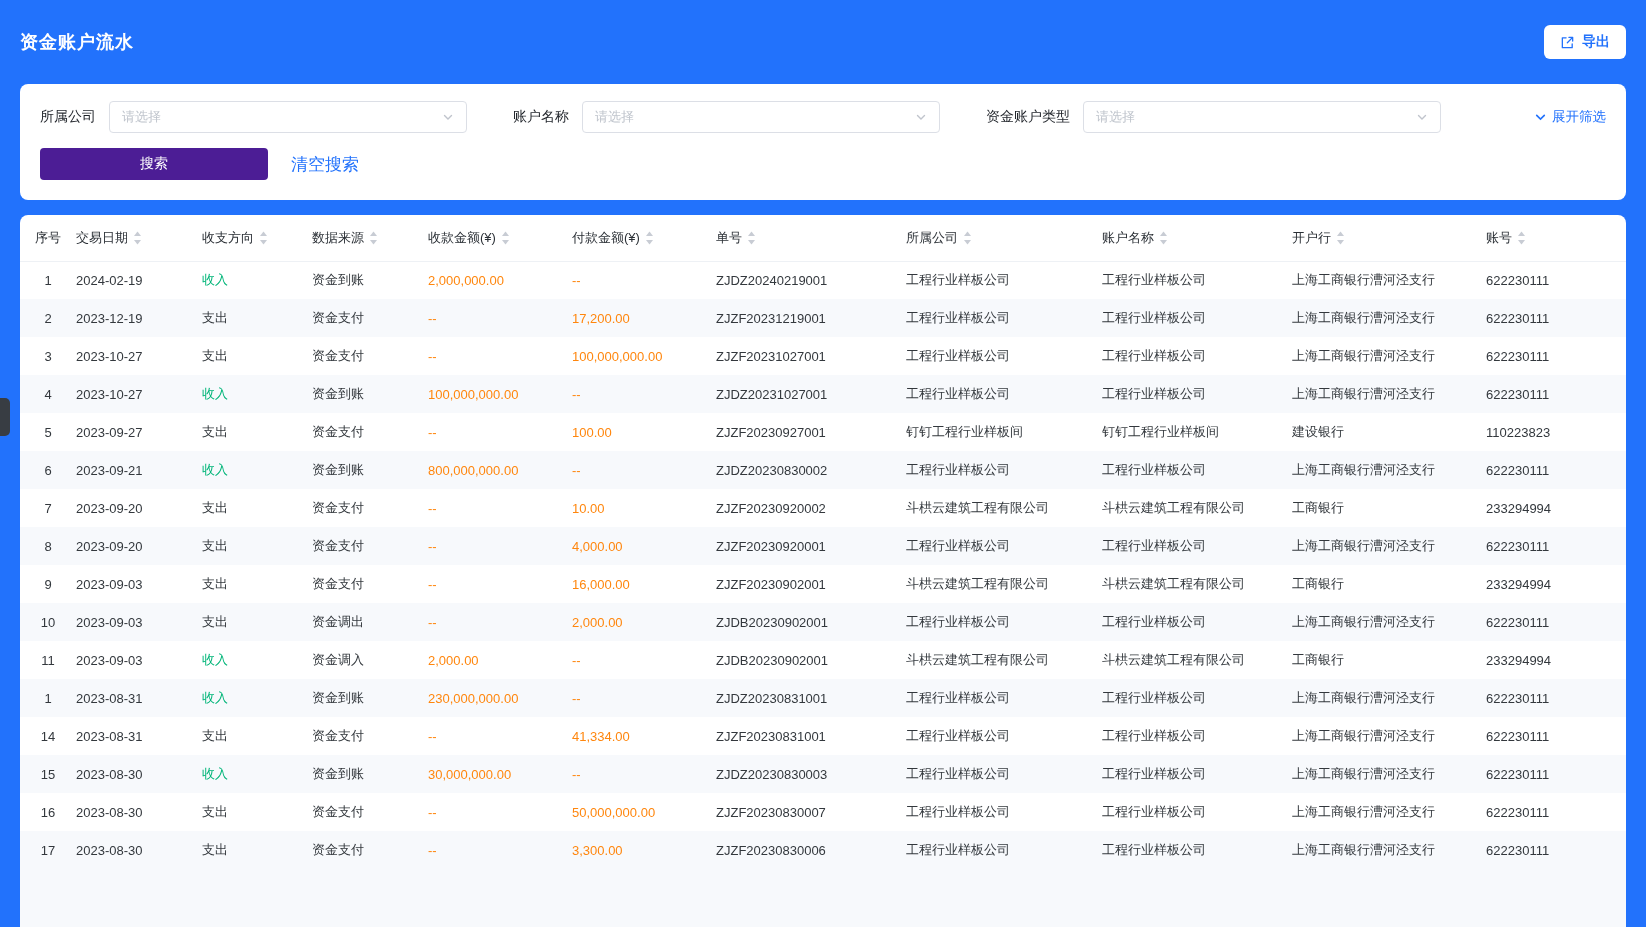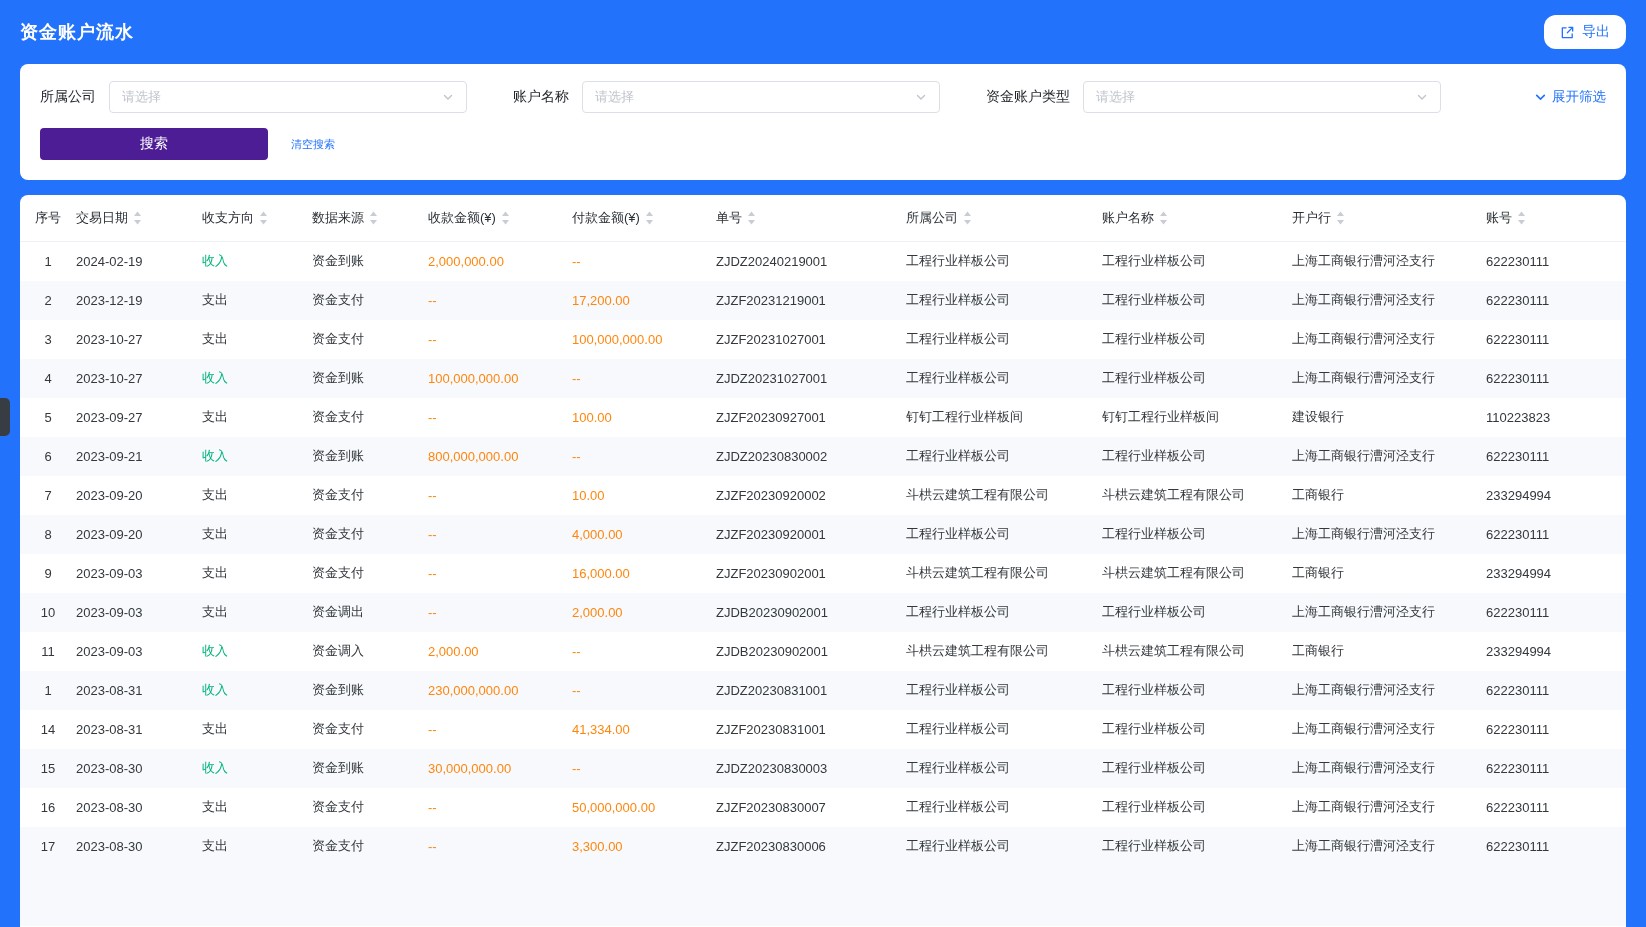--- a/index.html
+++ b/index.html
@@ -5,33 +5,34 @@
   * { box-sizing: border-box; margin: 0; padding: 0; }
   html, body { width: 1646px; height: 927px; overflow: hidden; }
   body {
     background: #2272fc;
     font-family: "Liberation Sans", sans-serif;
     position: relative;
   }
 
   
   .topbar {
-    height: 64px;
+    height: 84px;
     display: flex;
     align-items: center;
     justify-content: space-between;
     padding: 0 20px;
   }
   .page-title { color: #ffffff; font-size: 18px; font-weight: bold; letter-spacing: 1px; }
   .export-btn {
-    background: #ffffff; border: none; border-radius: 12px;
+    background: #ffffff; border: none; border-radius: 6px;
     height: 34px; padding: 0 16px;
     display: flex; align-items: center; gap: 7px;
     color: #2272fc; font-size: 14px; cursor: pointer;
     font-family: "Liberation Sans", sans-serif;
+    font-weight: bold;
   }
 
   
   .filter-card {
     background: #ffffff; border-radius: 8px;
     margin: 0 20px; padding: 17px 20px 20px;
   }
   .filter-row { display: flex; align-items: center; }
   .filter-group { display: flex; align-items: center; }
   .filter-group + .filter-group { margin-left: 46px; }
@@ -48,39 +49,39 @@
     display: flex; align-items: center; gap: 5px; cursor: pointer; text-decoration: none;
     white-space: nowrap;
   }
   .actions-row { margin-top: 15px; display: flex; align-items: center; }
   .search-btn {
     width: 228px; height: 32px;
     background: #4c1d95; color: #ffffff;
     border: none; border-radius: 4px; font-size: 14px; cursor: pointer;
     font-family: "Liberation Sans", sans-serif;
   }
-  .clear-link { margin-left: 23px; color: #2272fc; font-size: 11px; cursor: pointer; text-decoration: none; }
+  .clear-link { margin-left: 23px; color: #2272fc; font-size: 17px; cursor: pointer; text-decoration: none; }
 
   
   .table-card {
     background: #ffffff; border-radius: 8px 8px 0 0;
     margin: 15px 20px 0; height: 736px; overflow: hidden; position: relative;
   }
   table { width: 1606px; table-layout: fixed; border-collapse: collapse; }
   th, td {
     font-size: 13px; color: #33383d; text-align: left;
     padding: 0 8px 0 0; white-space: nowrap; overflow: hidden;
   }
   thead th { height: 46px; font-weight: 500; color: #2b3036; border-bottom: 1px solid #eef1f5; }
   tbody td { height: 38px; }
   tbody tr:nth-child(even) { background: #f7f9fc; }
   .th-wrap { display: inline-flex; align-items: center; gap: 5px; }
   .sort-icon { flex: 0 0 auto; cursor: pointer; }
 
-  .col-no      { width: 56px;  text-align: center; padding: 12px; }
+  .col-no      { width: 56px;  text-align: center; padding: 4px; }
   .col-date    { width: 126px; }
   .col-direction { width: 110px; }
   .col-source  { width: 116px; margin-left: 27px; }
   .col-receipt { width: 144px; }
   .col-payment { width: 144px; }
   .col-order   { width: 190px; }
   .col-company { width: 196px; }
   .col-account { width: 190px; }
   .col-bank    { width: 194px; }
   .col-accno   { width: 140px; }

